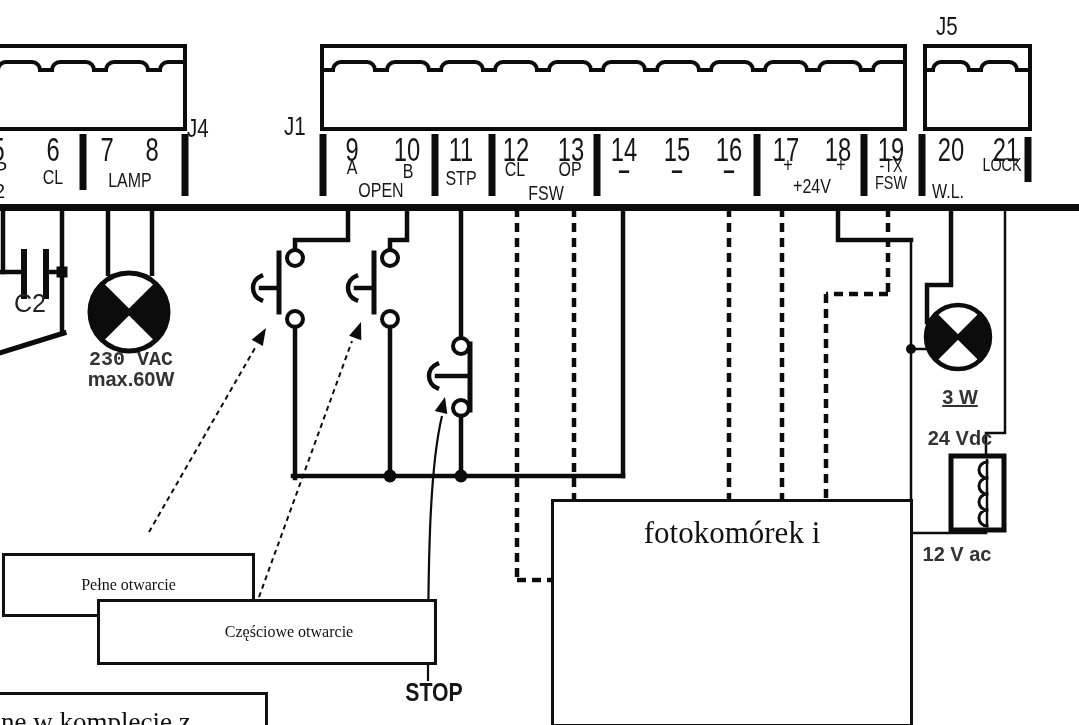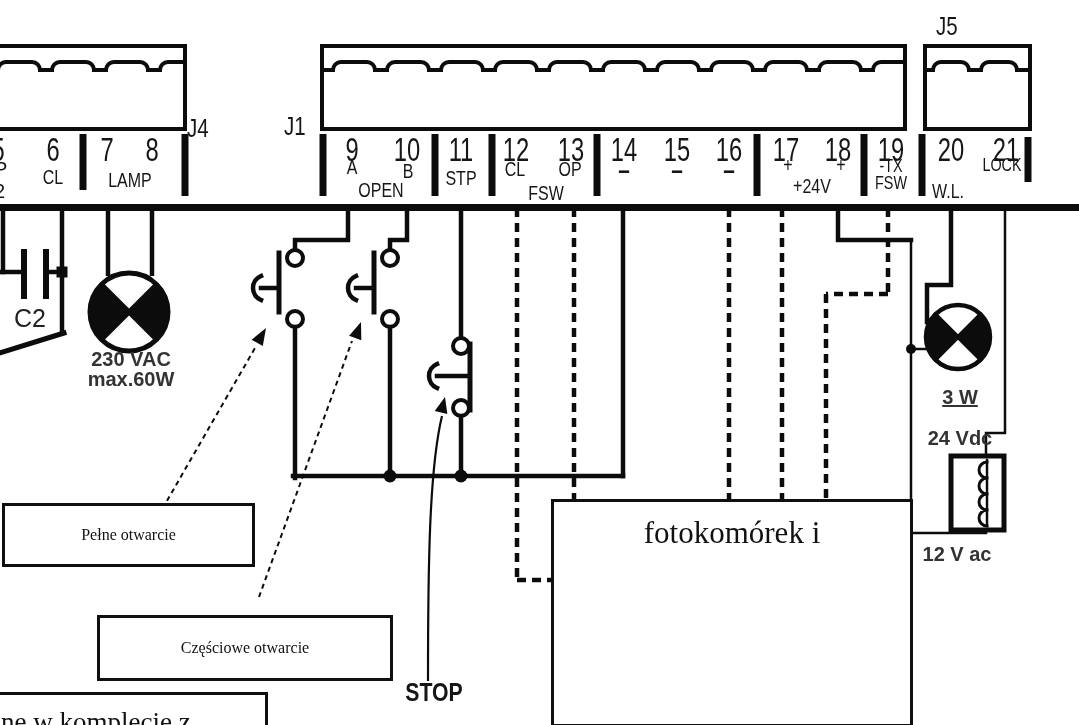--- a/index.html
+++ b/index.html
@@ -10,21 +10,21 @@
   .num{font-size:33px;font-weight:400;width:44px;text-align:center;
        transform:scaleX(.72);transform-origin:center top;color:#161616;}
   .sub{font-size:20px;width:60px;text-align:center;transform:scaleX(.8);
        transform-origin:center top;color:#161616;}
   .sub.w90{width:90px;}
   .sub.sm{font-size:18px;}
   .sub.minus{font-size:26px;font-weight:700;}
   .frag{font-size:20px;color:#161616;}
   .jlab{font-size:25px;transform:scaleX(.82);transform-origin:left top;color:#161616;}
   .comp{font-size:20px;font-weight:700;color:#333;width:130px;text-align:center;}
-  .c2{font-size:25px;color:#222;margin-top:15px;}
+  .c2{font-size:25px;color:#222;}
   .stop{font-size:25px;font-weight:700;width:70px;text-align:center;
         transform:scaleX(.85);transform-origin:center top;color:#151515;}
   .notebox{position:absolute;border:3px solid #101010;background:#fff;
            display:flex;align-items:center;justify-content:center;
            font-family:"Liberation Serif",serif;color:#111;}
   .notebox .inner{text-align:center;}
   .bignote{font-family:"Liberation Serif",serif;font-size:31px;line-height:38px;
            text-align:center;width:100%;}
   .cutnote{position:absolute;left:6px;top:12px;font-family:"Liberation Serif",serif;
            font-size:27px;color:#111;white-space:nowrap;}
@@ -195,32 +195,32 @@
   <div class="t sub minus" style="left:699px;top:155px;">–</div>
   <div class="t sub" style="left:758px;top:154px;">+</div>
   <div class="t sub" style="left:811px;top:154px;">+</div>
   <div class="t sub w90" style="left:767px;top:175px;">+24V</div>
   <div class="t sub sm" style="left:861px;top:156px;">-TX</div>
   <div class="t sub sm" style="left:861px;top:173px;">FSW</div>
   <div class="t sub" style="left:918px;top:180px;">W.L.</div>
   <div class="t sub sm" style="left:972px;top:155px;">LOCK</div>
 
   <div class="t c2" style="left:14px;top:289px;">C2</div>
-  <div class="t comp" style="left:66px;top:348px;">230 VAC</div>
+  <div class="t comp" style="left:66px;top:348px;font-family:Liberation Mono, monospace;">230 VAC</div>
   <div class="t comp" style="left:66px;top:368px;">max.60W</div>
   <div class="t comp" style="left:895px;top:387px;margin-top:40px;">24 Vdc</div>
   <div class="t comp" style="left:895px;top:386px;text-decoration:underline;">3 W</div>
   <div class="t comp" style="left:892px;top:543px;">12 V ac</div>
 
   <div class="t stop" style="left:399px;top:678px;">STOP</div>
 
-  <div class="notebox" style="left:2px;top:503px;width:247px;height:58px;">
+  <div class="notebox" style="left:2px;top:553px;width:247px;height:58px;">
     <span class="inner">Pełne otwarcie</span>
   </div>
-  <div class="notebox" style="left:97px;top:615px;width:290px;height:60px;">
+  <div class="notebox" style="left:97px;top:599px;width:290px;height:60px;padding-left:44px;">
     <span class="inner">Częściowe otwarcie</span>
   </div>
   <div class="notebox" style="left:551px;top:499px;width:356px;height:222px;align-items:flex-start;">
     <div class="bignote" style="margin-top:12px;">
       <div>fotokomórek i</div>
     </div>
   </div>
   <div class="notebox" style="left:-8px;top:692px;width:270px;height:60px;justify-content:flex-start;">
     <span class="cutnote">ne w komplecie z</span>
   </div>

